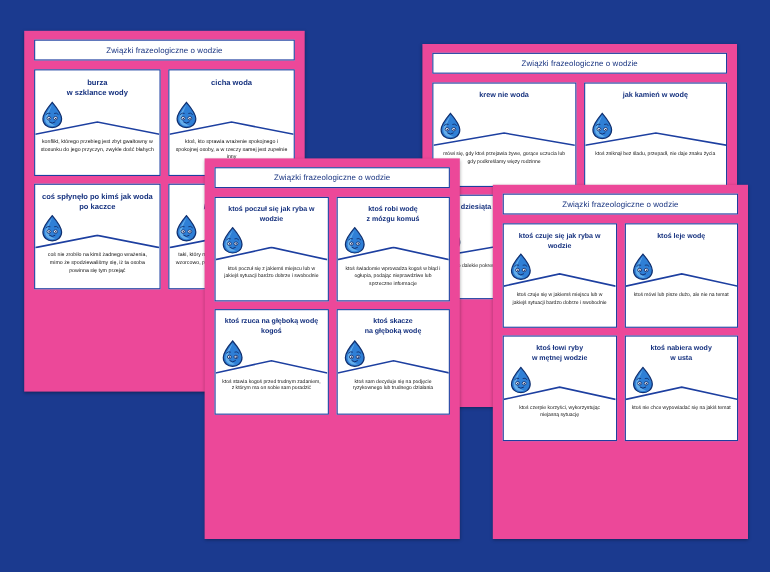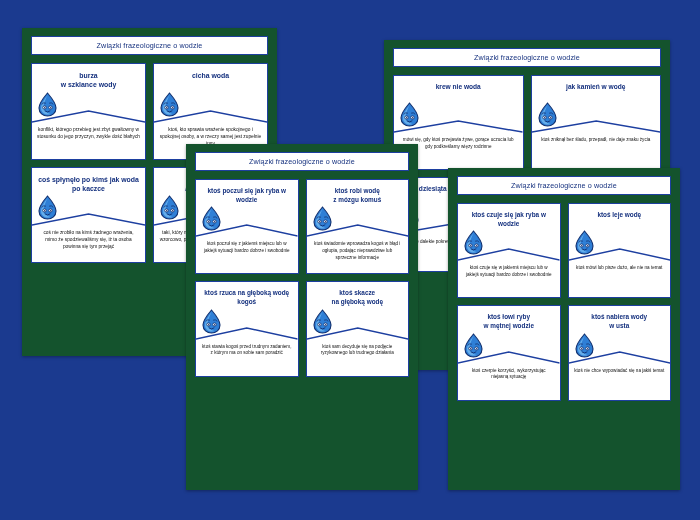--- a/index.html
+++ b/index.html
@@ -15,21 +15,21 @@
     position: relative;
   }
   #stage {
     position: absolute;
     inset: 0;
   }
 
   
   .sheet {
     position: absolute;
-    background: #14532d;
+    background: #ec4899;
     box-sizing: border-box;
     padding: 8px 9px 10px 9px;
     box-shadow: 0 1px 3px rgba(0,0,0,0.35);
     display: flex;
     flex-direction: column;
   }
   .sheet-title {
     border: 1.3px solid #1d3fa0;
     text-align: center;
     font-size: 7.2px;

